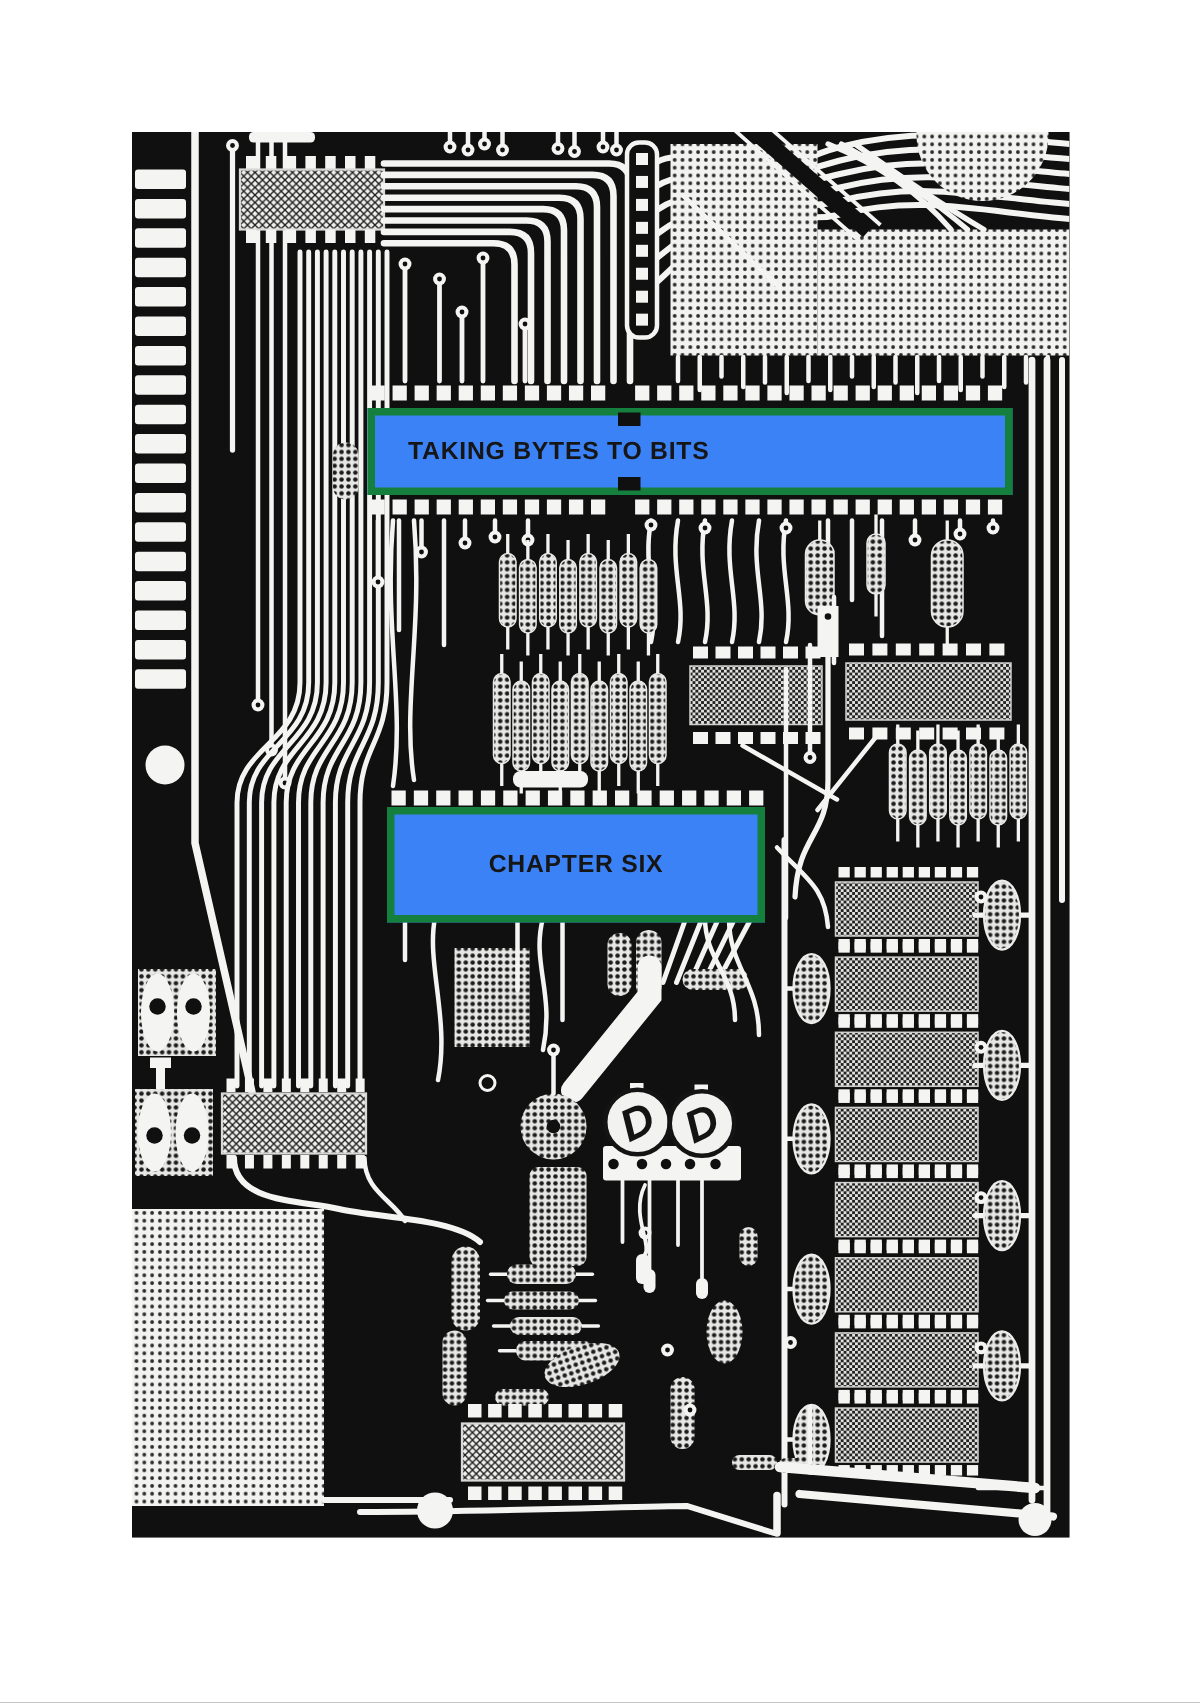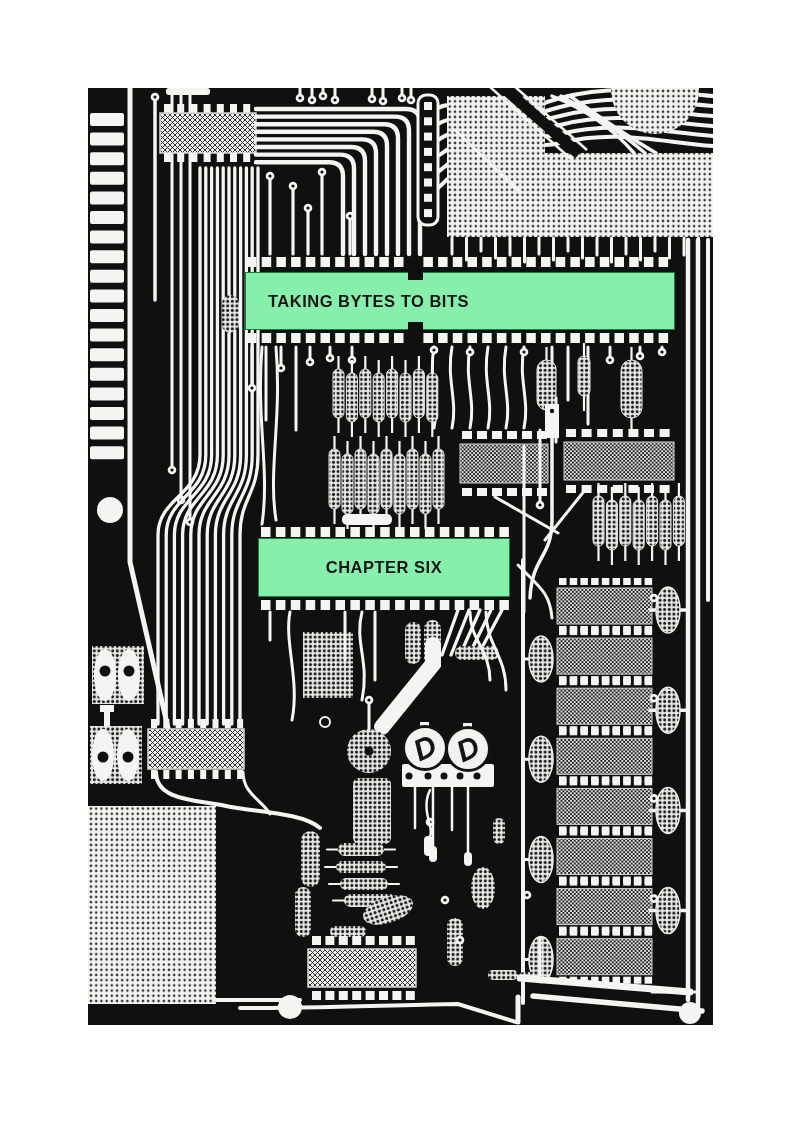--- a/index.html
+++ b/index.html
@@ -2,26 +2,26 @@
 <html><head>
 <meta charset="utf-8">
 <style>
   html,body{margin:0;padding:0;}
   body{width:800px;height:1135px;background:#ffffff;position:relative;
        font-family:"Liberation Sans",sans-serif;overflow:hidden;}
   .page{position:absolute;left:0;top:0;width:800px;height:1135px;background:#ffffff;}
   .photo{position:absolute;left:88px;top:88px;width:625px;height:937px;
          background:#101010;overflow:hidden;}
   .photo svg{position:absolute;left:0;top:0;display:block;}
-  .label-box{position:absolute;background:#86efac;border:1px solid #15803d;
+  .label-box{position:absolute;background:#3b82f6;border:5px solid #15803d;
              display:flex;align-items:center;box-sizing:border-box;z-index:5;}
   .title-box{left:157px;top:184px;width:430px;height:58px;padding-left:22px;}
   .title-box::before{content:"";position:absolute;left:162px;top:-2px;width:15px;height:9px;background:#101010;}
   .title-box::after{content:"";position:absolute;left:162px;bottom:-2px;width:15px;height:9px;background:#101010;}
-  .chapter-box{left:170px;top:450px;width:252px;height:59px;justify-content:center;padding-left:0;}
+  .chapter-box{left:170px;top:450px;width:252px;height:77px;justify-content:center;padding-left:0;}
   .label-text{font-weight:bold;font-size:16.5px;letter-spacing:.5px;color:#161616;white-space:nowrap;}
 </style>
 </head>
 <body>
 
 <div class="page">
   <div class="photo">
     <svg id="board" width="625" height="937" viewBox="88 88 625 937">
       <defs>
         <pattern id="ht" width="4.6" height="4.6" patternUnits="userSpaceOnUse">

